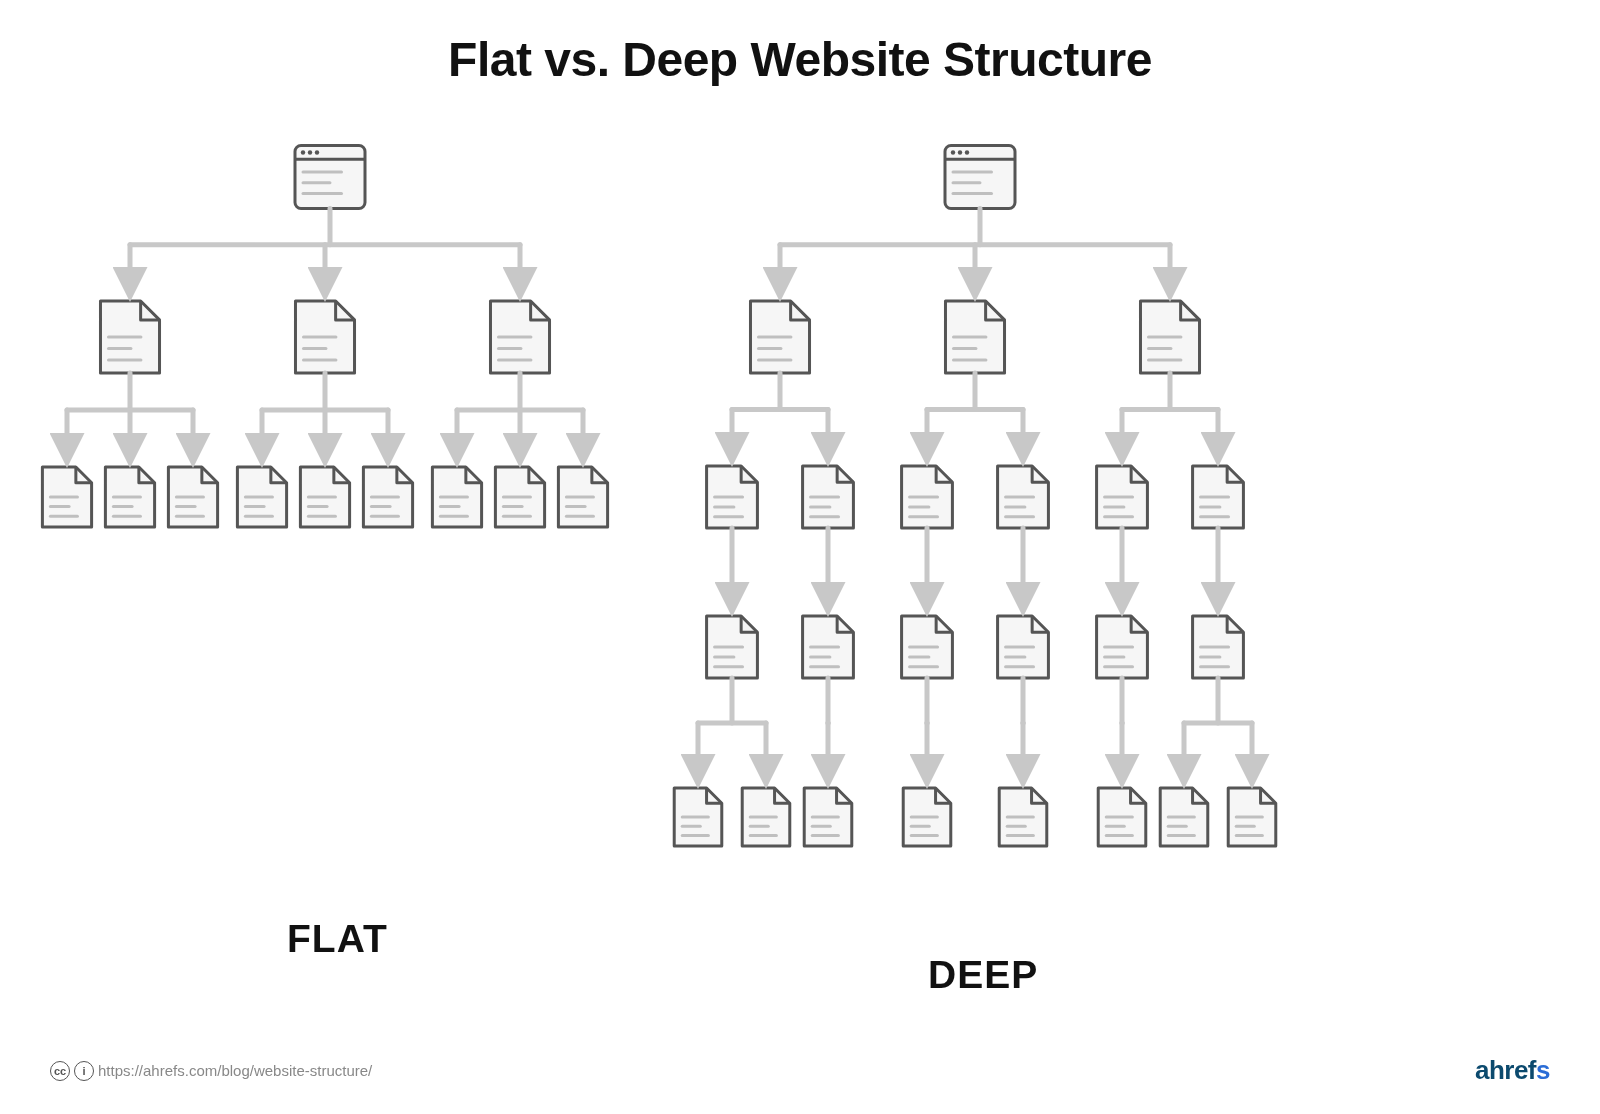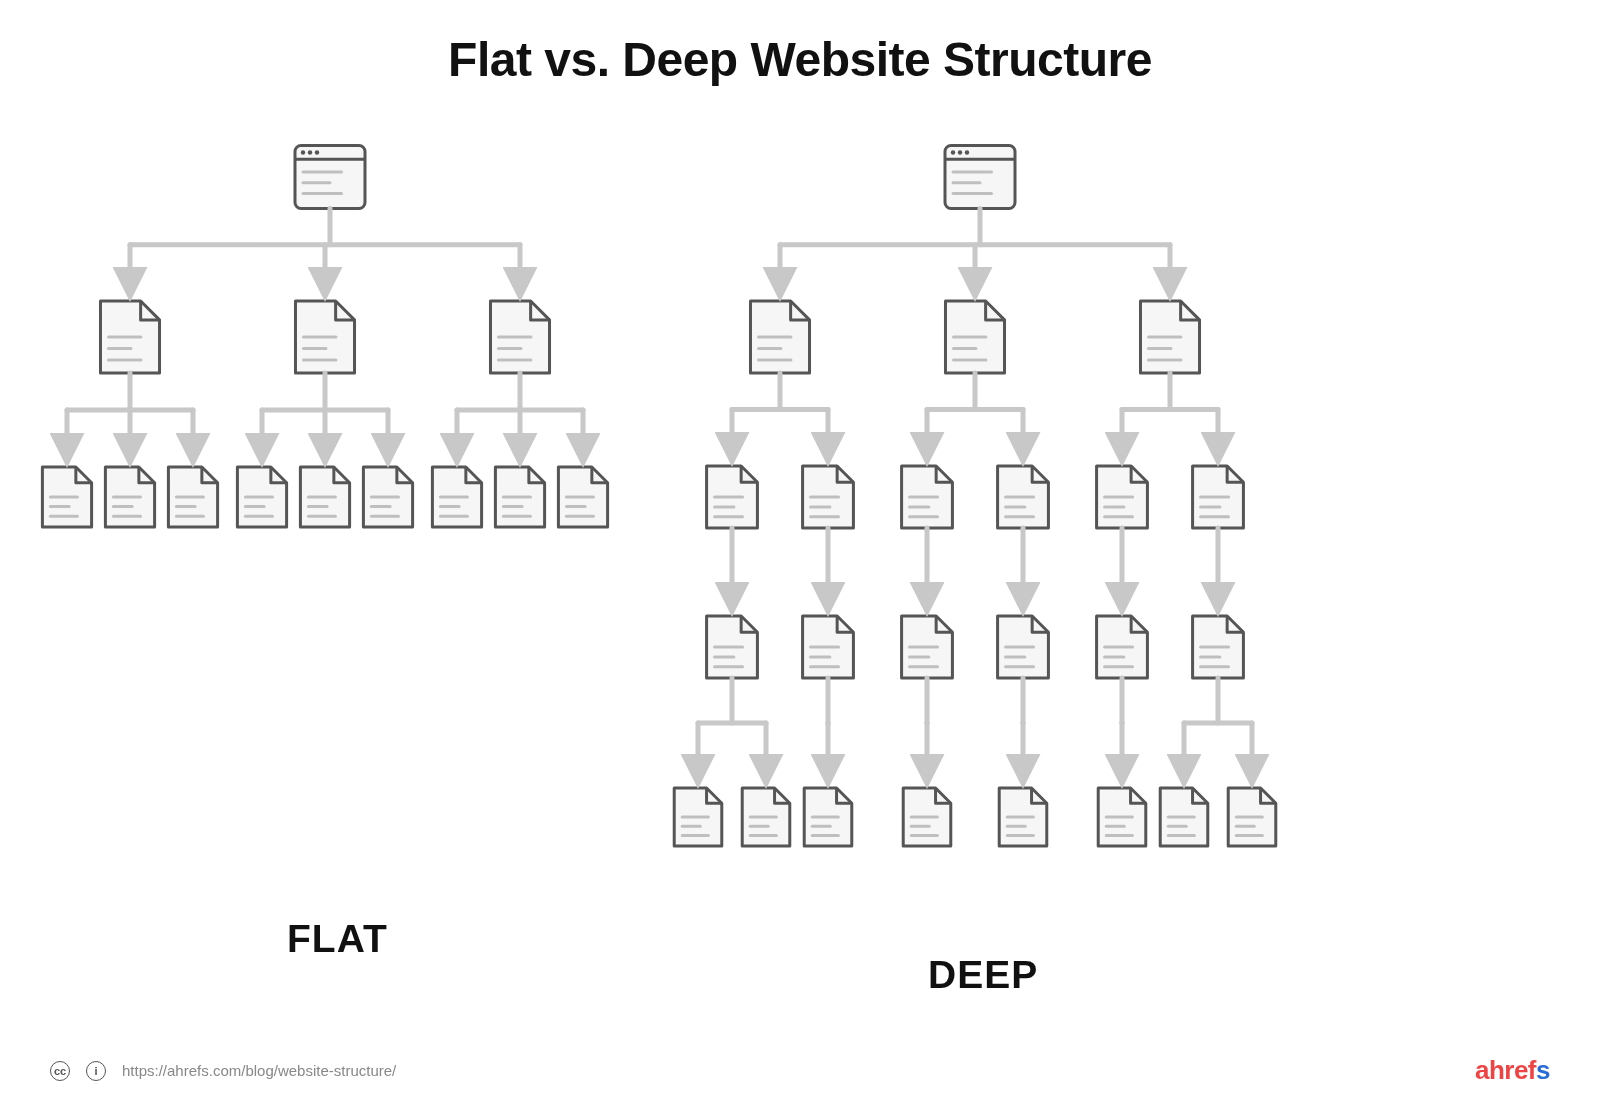--- a/index.html
+++ b/index.html
@@ -42,41 +42,41 @@
     bottom: 28px;
     left: 50px;
     right: 50px;
     display: flex;
     justify-content: space-between;
     align-items: center;
   }
   .cc-block {
     display: flex;
     align-items: center;
-    gap: 16px;
+    gap: 4px;
     color: #888;
     font-size: 15px;
   }
   .cc-icon {
     width: 20px; height: 20px;
     border: 1.5px solid #555;
     border-radius: 50%;
     display: inline-flex;
     align-items: center;
     justify-content: center;
     font-size: 11px;
     font-weight: 700;
     color: #555;
   }
   .brand {
     font-size: 26px;
     font-weight: 800;
     letter-spacing: -0.5px;
   }
-  .brand .a { color: #ef4444; }
+  .brand .a { color: #0c4a6e; }
   .brand .b { color: #2a6cd6; }
 </style>
 </head>
 <body>
 
 <h1 class="title">Flat vs. Deep Website Structure</h1>
 
 <div class="diagram-wrap">
   <svg class="svg-layer" id="svg-layer" viewBox="0 0 1600 850">
     <defs>

